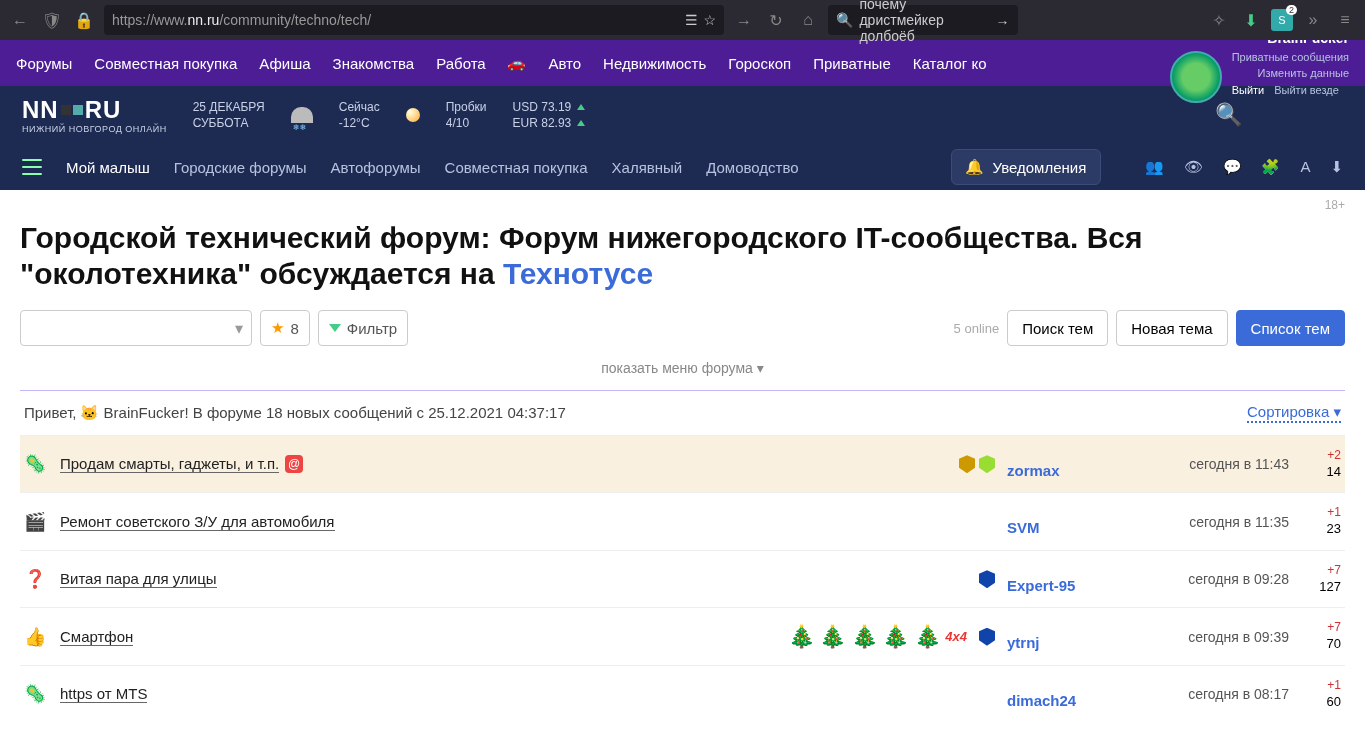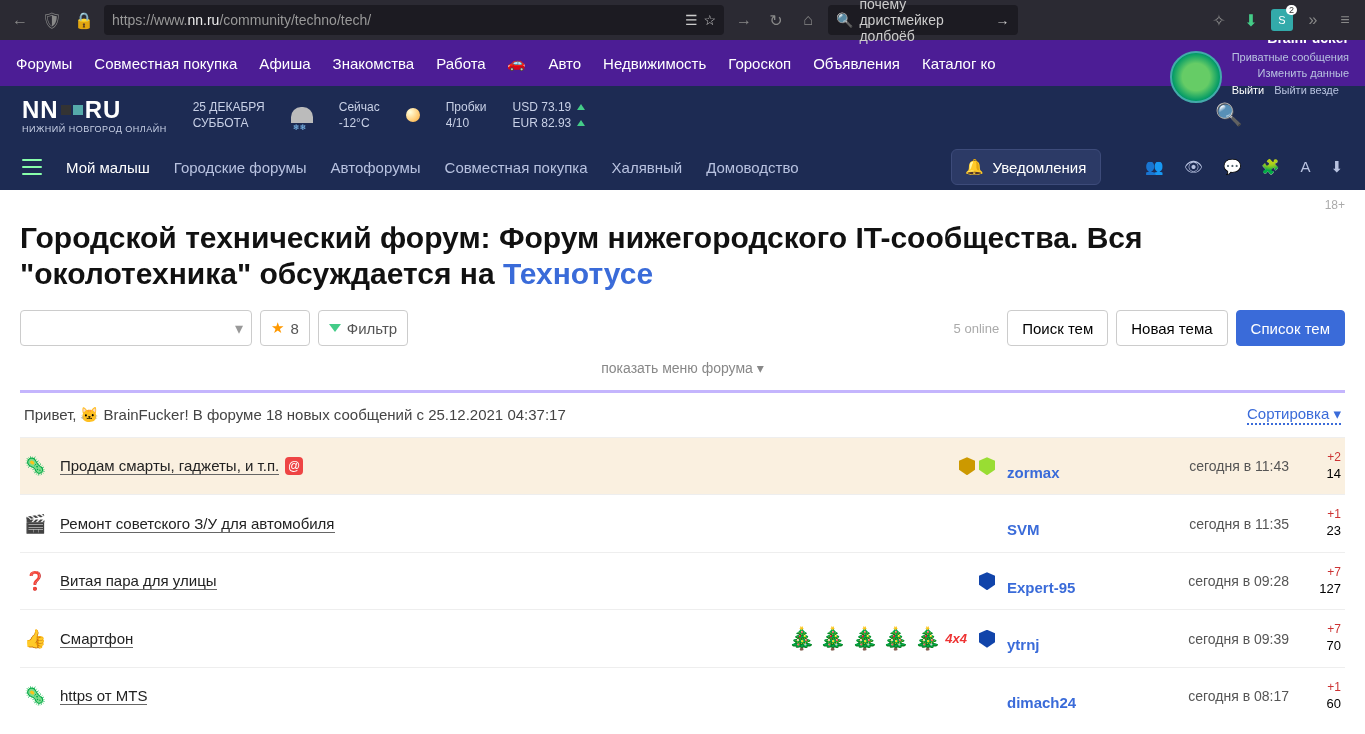--- a/index.html
+++ b/index.html
@@ -57,21 +57,21 @@
 
 .toolbar { display: flex; align-items: center; gap: 8px; margin-bottom: 10px; }
 .toolbar .dd { height: 36px; width: 232px; border: 1px solid #ccc; border-radius: 4px; display:flex; align-items:center; justify-content:flex-end; padding:0 8px; color:#999; }
 .toolbar .chip { height: 36px; border: 1px solid #ccc; border-radius: 4px; display: flex; align-items: center; padding: 0 10px; gap: 6px; font-size: 15px; color: #555; }
 .star { color: #f90; }
 .filter-tri { width: 0; height: 0; border-left: 6px solid transparent; border-right: 6px solid transparent; border-top: 8px solid #4c8; }
 .toolbar .online { margin-left: auto; color: #aaa; font-size: 13px; }
 .btn { height: 36px; border: 1px solid #ccc; border-radius: 4px; padding: 0 14px; display: flex; align-items: center; font-size: 15px; background: #fff; cursor: pointer; }
 .btn.primary { background: #3a6bd9; color: #fff; border-color: #3a6bd9; }
 
-.show-menu { text-align: center; color: #888; font-size: 14px; padding: 4px 0 14px; border-bottom: 3px solid #c4b5fd; }
+.show-menu { text-align: center; color: #888; font-size: 14px; padding: 4px 0 14px; border-bottom: 1px solid #c4b5fd; }
 
 .greet { display: flex; align-items: center; padding: 12px 4px; color: #444; font-size: 15px; }
 .greet .sort { margin-left: auto; color: #3a6bd9; border-bottom: 2px dotted #3a6bd9; cursor: pointer; }
 
 .thread { display: flex; align-items: center; gap: 12px; padding: 12px 4px; border-top: 1px solid #eee; font-size: 15px; }
 .thread.first { background: #faf0e0; }
 .t-icon { width: 24px; text-align: center; font-size: 18px; }
 .t-title { flex: 1; display: flex; align-items: center; gap: 6px; }
 .t-title a { color: #222; border-bottom: 1px solid #666; text-decoration: none; }
 .at { display:inline-flex; width:18px; height:18px; border-radius:4px; background:#e44; color:#fff; align-items:center; justify-content:center; font-size:12px; }
@@ -120,21 +120,21 @@
   <div class="topnav">
     <span class="l">Форумы</span>
     <span class="l">Совместная покупка</span>
     <span class="l">Афиша</span>
     <span class="l">Знакомства</span>
     <span class="l">Работа</span>
     <span>🚗</span>
     <span class="l">Авто</span>
     <span class="l">Недвижимость</span>
     <span class="l">Гороскоп</span>
-    <span class="l">Объявления</span>
+    <span class="l">Приватные</span>
     <span class="l">Каталог ко</span>
     <div class="user">
       <div class="avatar"></div>
       <div class="user-col">
         <div class="uname">BrainFucker</div>
         <div>Приватные сообщения</div>
         <div>Изменить данные</div>
         <div class="user-exit">
           <span style="color:#fff">Выйти</span>
           <span>Выйти везде</span>

